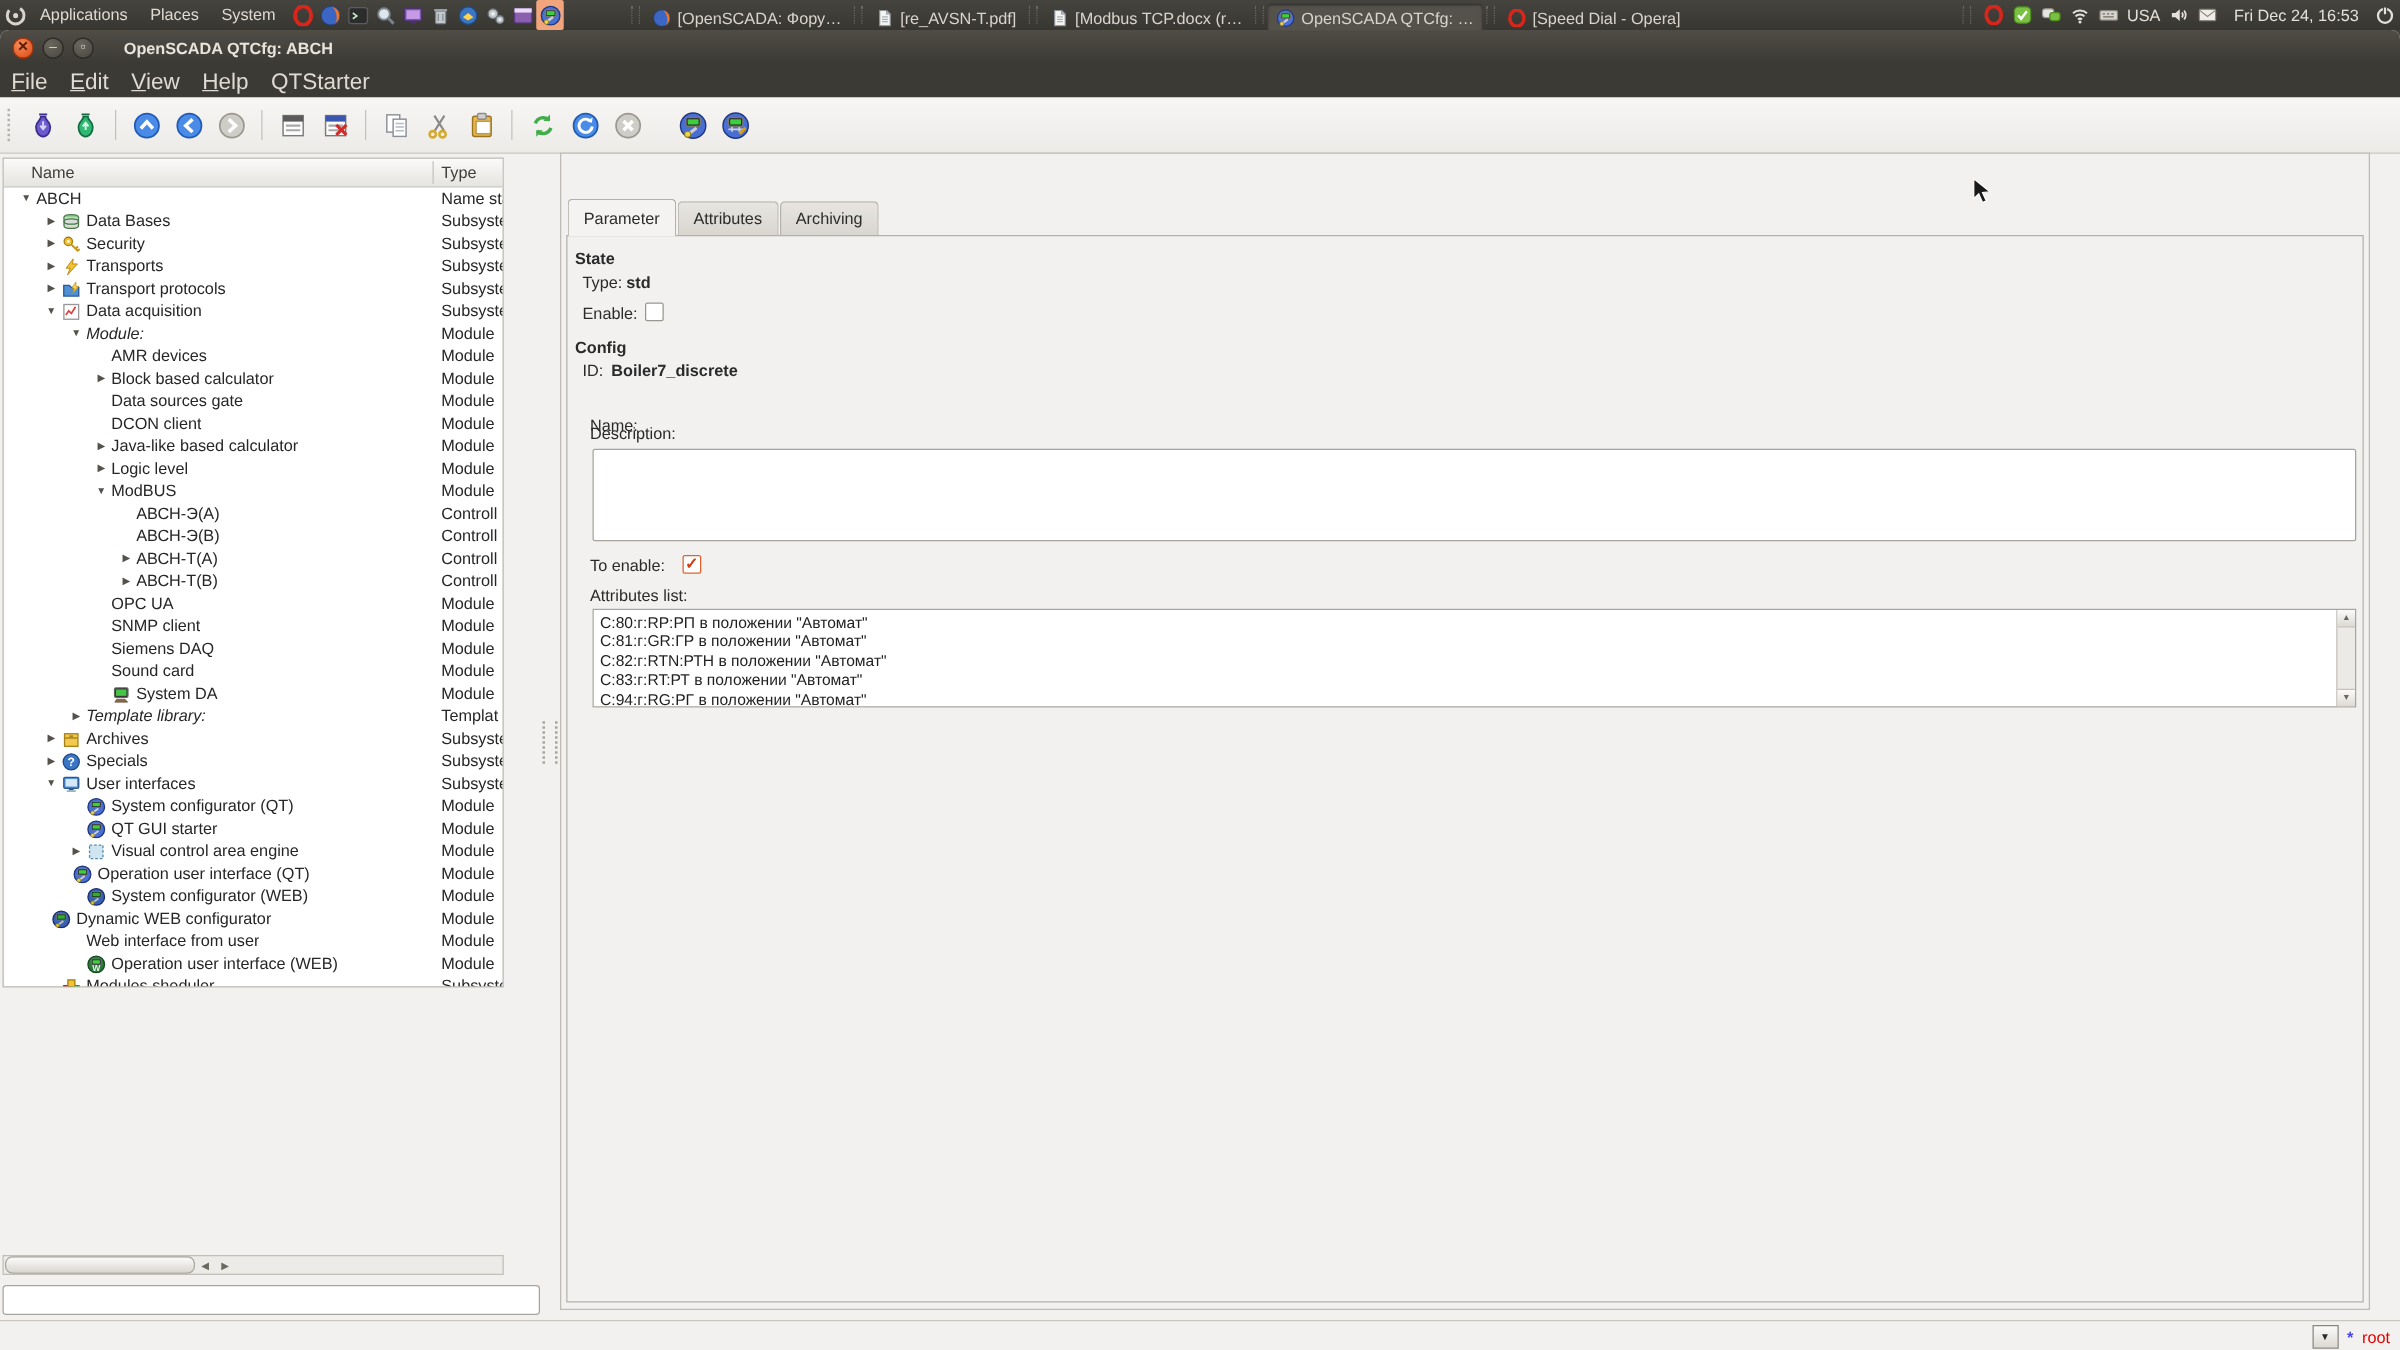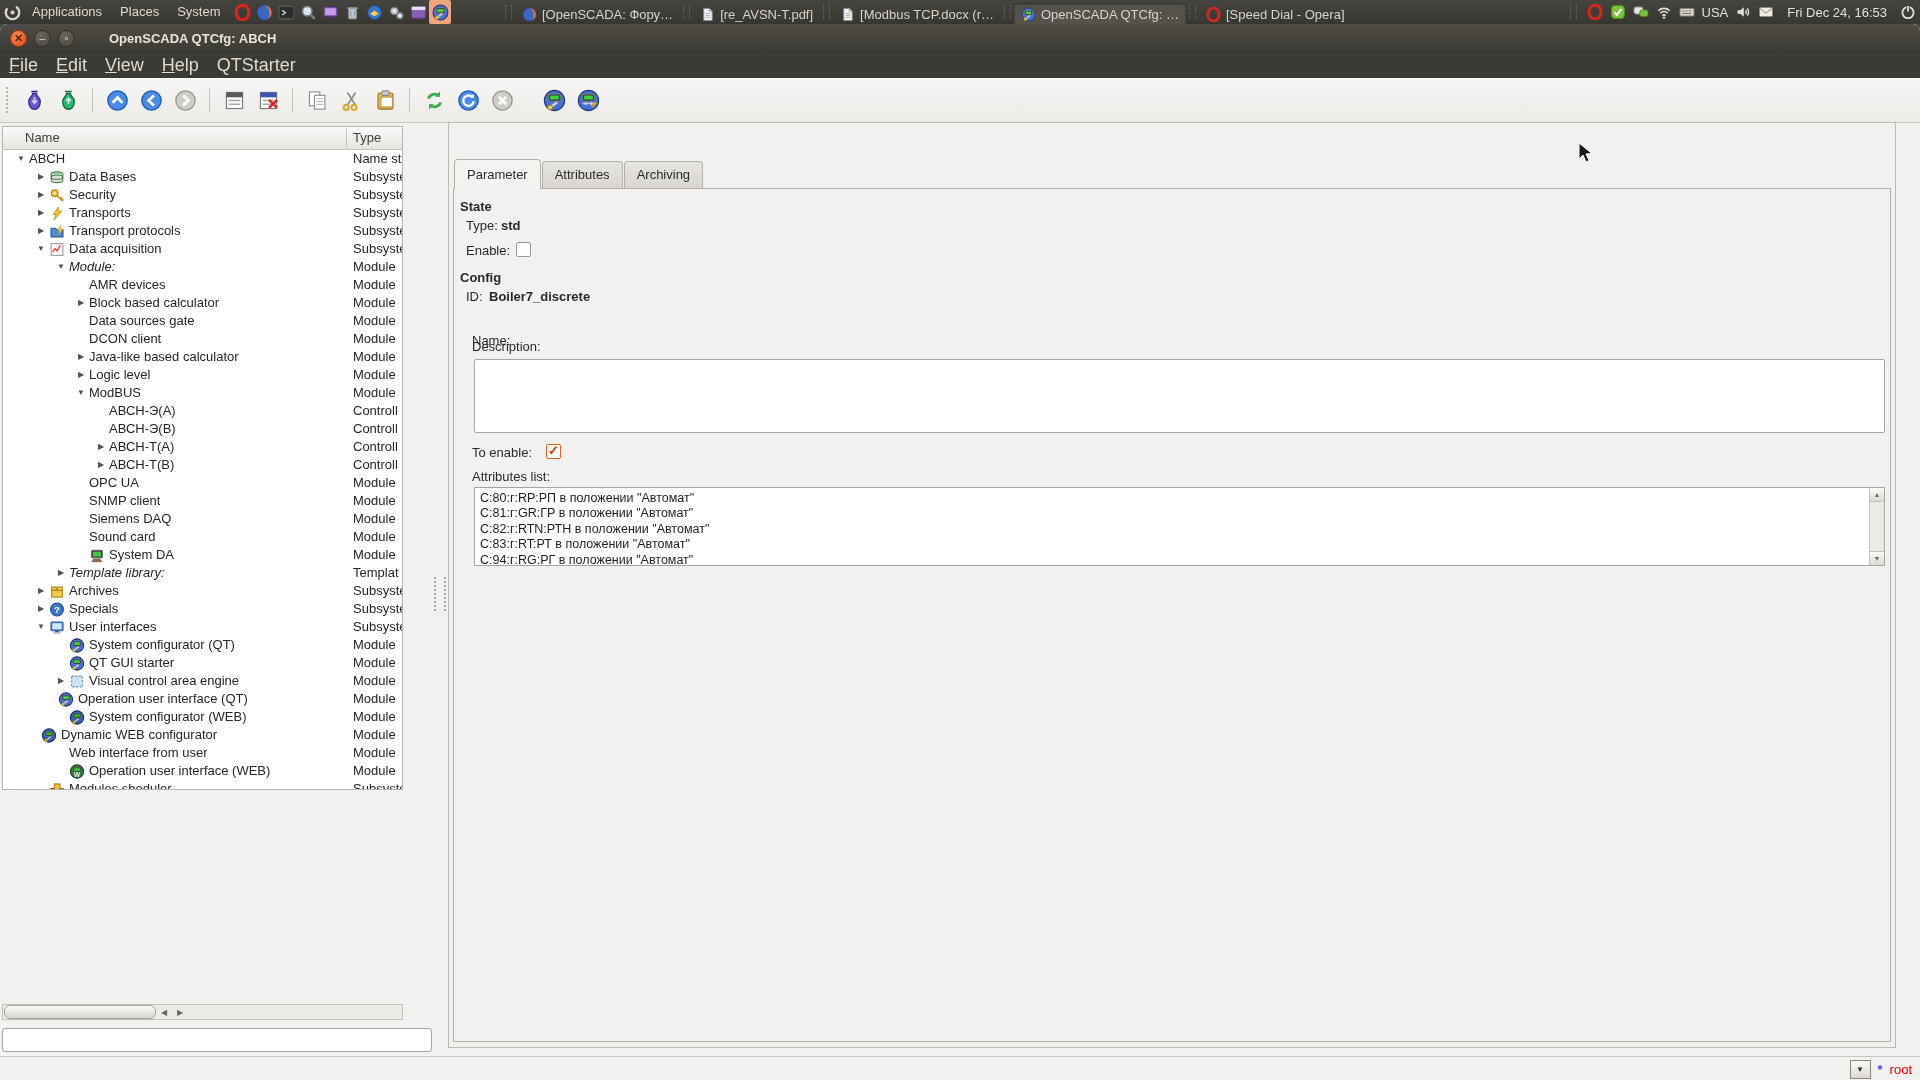--- a/index.html
+++ b/index.html
@@ -32,21 +32,21 @@
   
   .win{position:absolute;top:24px;left:0;width:1920px;height:1056px;background:#f2f1ef;
        border-radius:7px 7px 0 0;}
   .titlebar{height:28px;background:linear-gradient(#504d47,#3b3933);border-radius:7px 7px 0 0;
             display:flex;align-items:center;color:#e8e4dc;position:relative;}
   .wbtns{display:flex;gap:7px;margin-left:10px;}
   .wbtn{width:17px;height:17px;border-radius:50%;display:flex;align-items:center;justify-content:center;
         font-size:11px;line-height:1;color:#d9d5cd;background:radial-gradient(circle at 35% 30%,#6a675f,#49463f);
         border:1px solid #2c2a25;box-sizing:border-box;}
   .wbtn.close{background:radial-gradient(circle at 35% 30%,#f58d5a,#dd4814);border-color:#a33408;color:#5c1c02;font-weight:bold;}
-  .wtitle{font-weight:bold;font-size:13px;margin-left:34px;}
+  .wtitle{font-weight:bold;font-size:13px;margin-left:24px;}
   .menubar{height:26px;background:#3c3a35;display:flex;align-items:center;color:#dfdbd3;font-size:18px;}
   .mi{padding:0 9px;height:26px;line-height:26px;}
   .mi.ul::first-letter{text-decoration:underline;}
 
   .toolbar{height:44px;background:linear-gradient(#f7f6f4,#ecebe8);border-bottom:1px solid #c9c6c0;
            display:flex;align-items:center;padding-left:4px;}
   .tbgrip{width:4px;height:26px;border-left:2px dotted #b5b2ab;margin:0 5px 0 2px;}
   .tool{width:30px;height:30px;border-radius:3px;display:flex;align-items:center;justify-content:center;margin:0 2px;}
   .tool .ic{width:23px;height:23px;}
   .tsep{width:1px;height:24px;background:#c5c2bb;margin:0 7px;}

